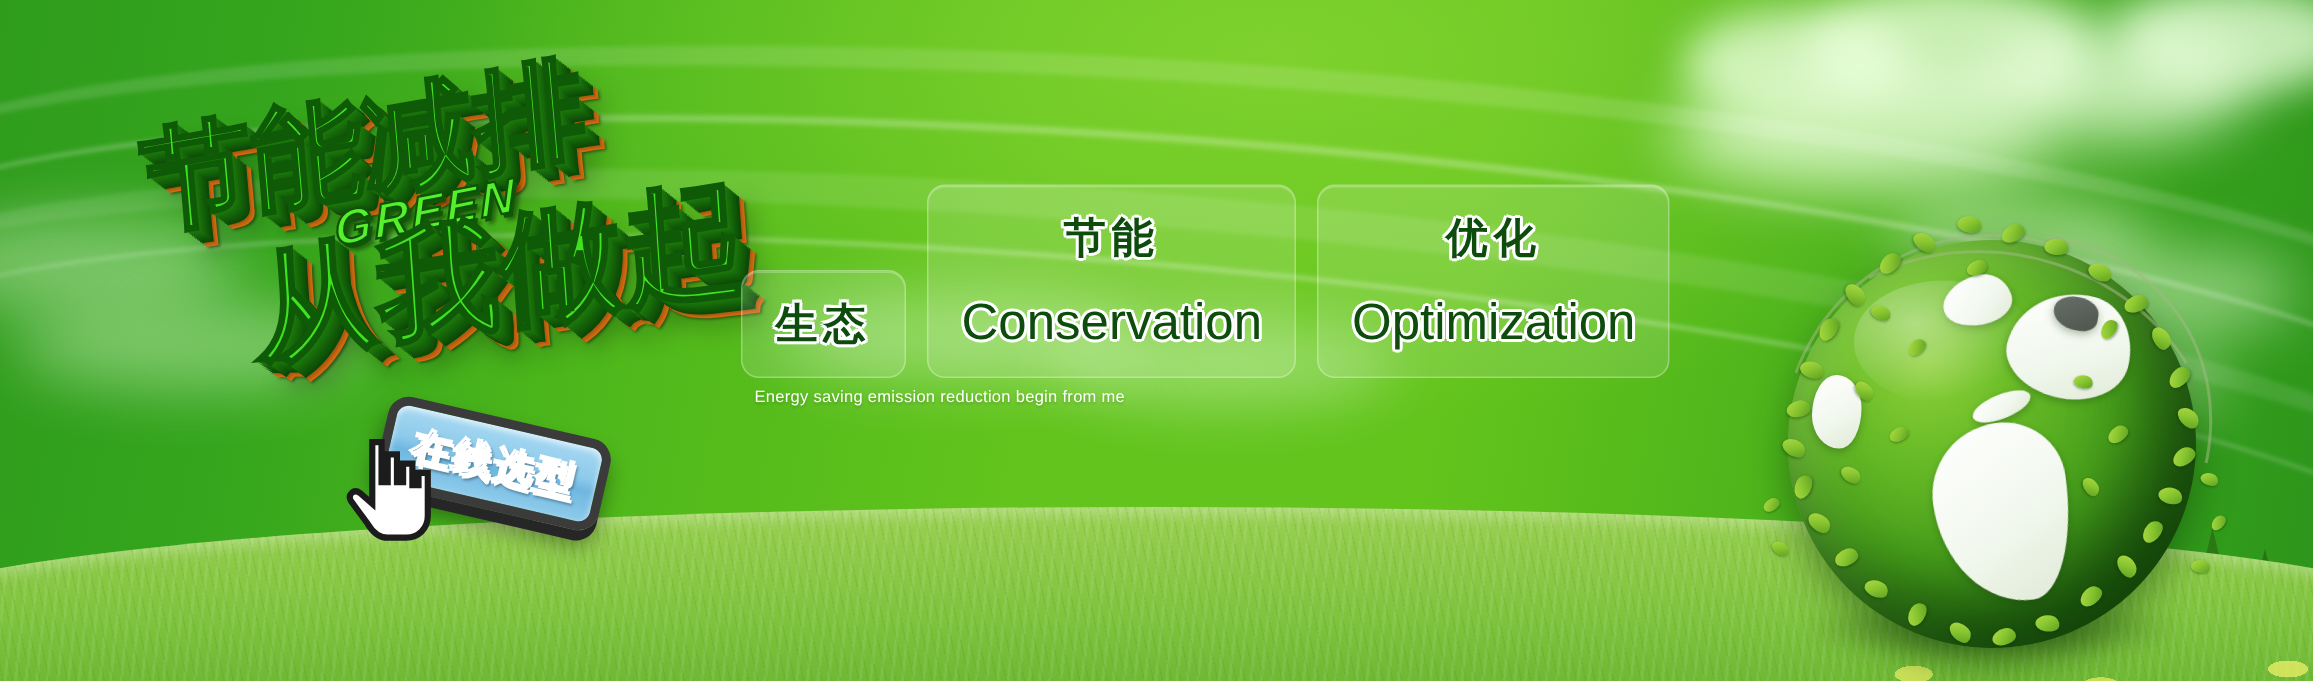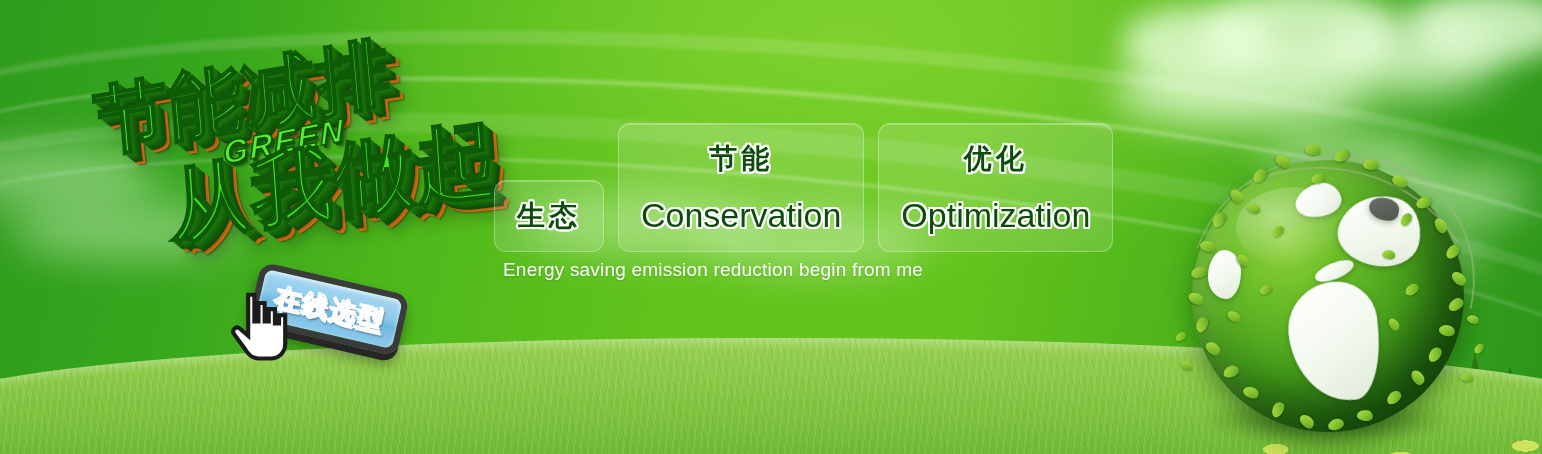--- a/index.html
+++ b/index.html
@@ -247,21 +247,21 @@
       -1.6px -1.6px 0 #fff, 1.6px -1.6px 0 #fff,
       -1.6px  1.6px 0 #fff, 1.6px  1.6px 0 #fff,
        0 -2px 0 #fff, 0 2px 0 #fff, -2px 0 0 #fff, 2px 0 0 #fff;
     white-space: nowrap;
   }
 
   
   .tagline {
     position: absolute;
     left: 503px; top: 259px;
-    font-size: 19px;
+    font-size: 11px;
     color: #ffffff;
     letter-spacing: .2px;
     text-shadow: 0 1px 2px rgba(0,0,0,.18);
     white-space: nowrap;
   }
 
   
   .globe-wrap {
     position: absolute;
     right: 78px; bottom: 22px;

